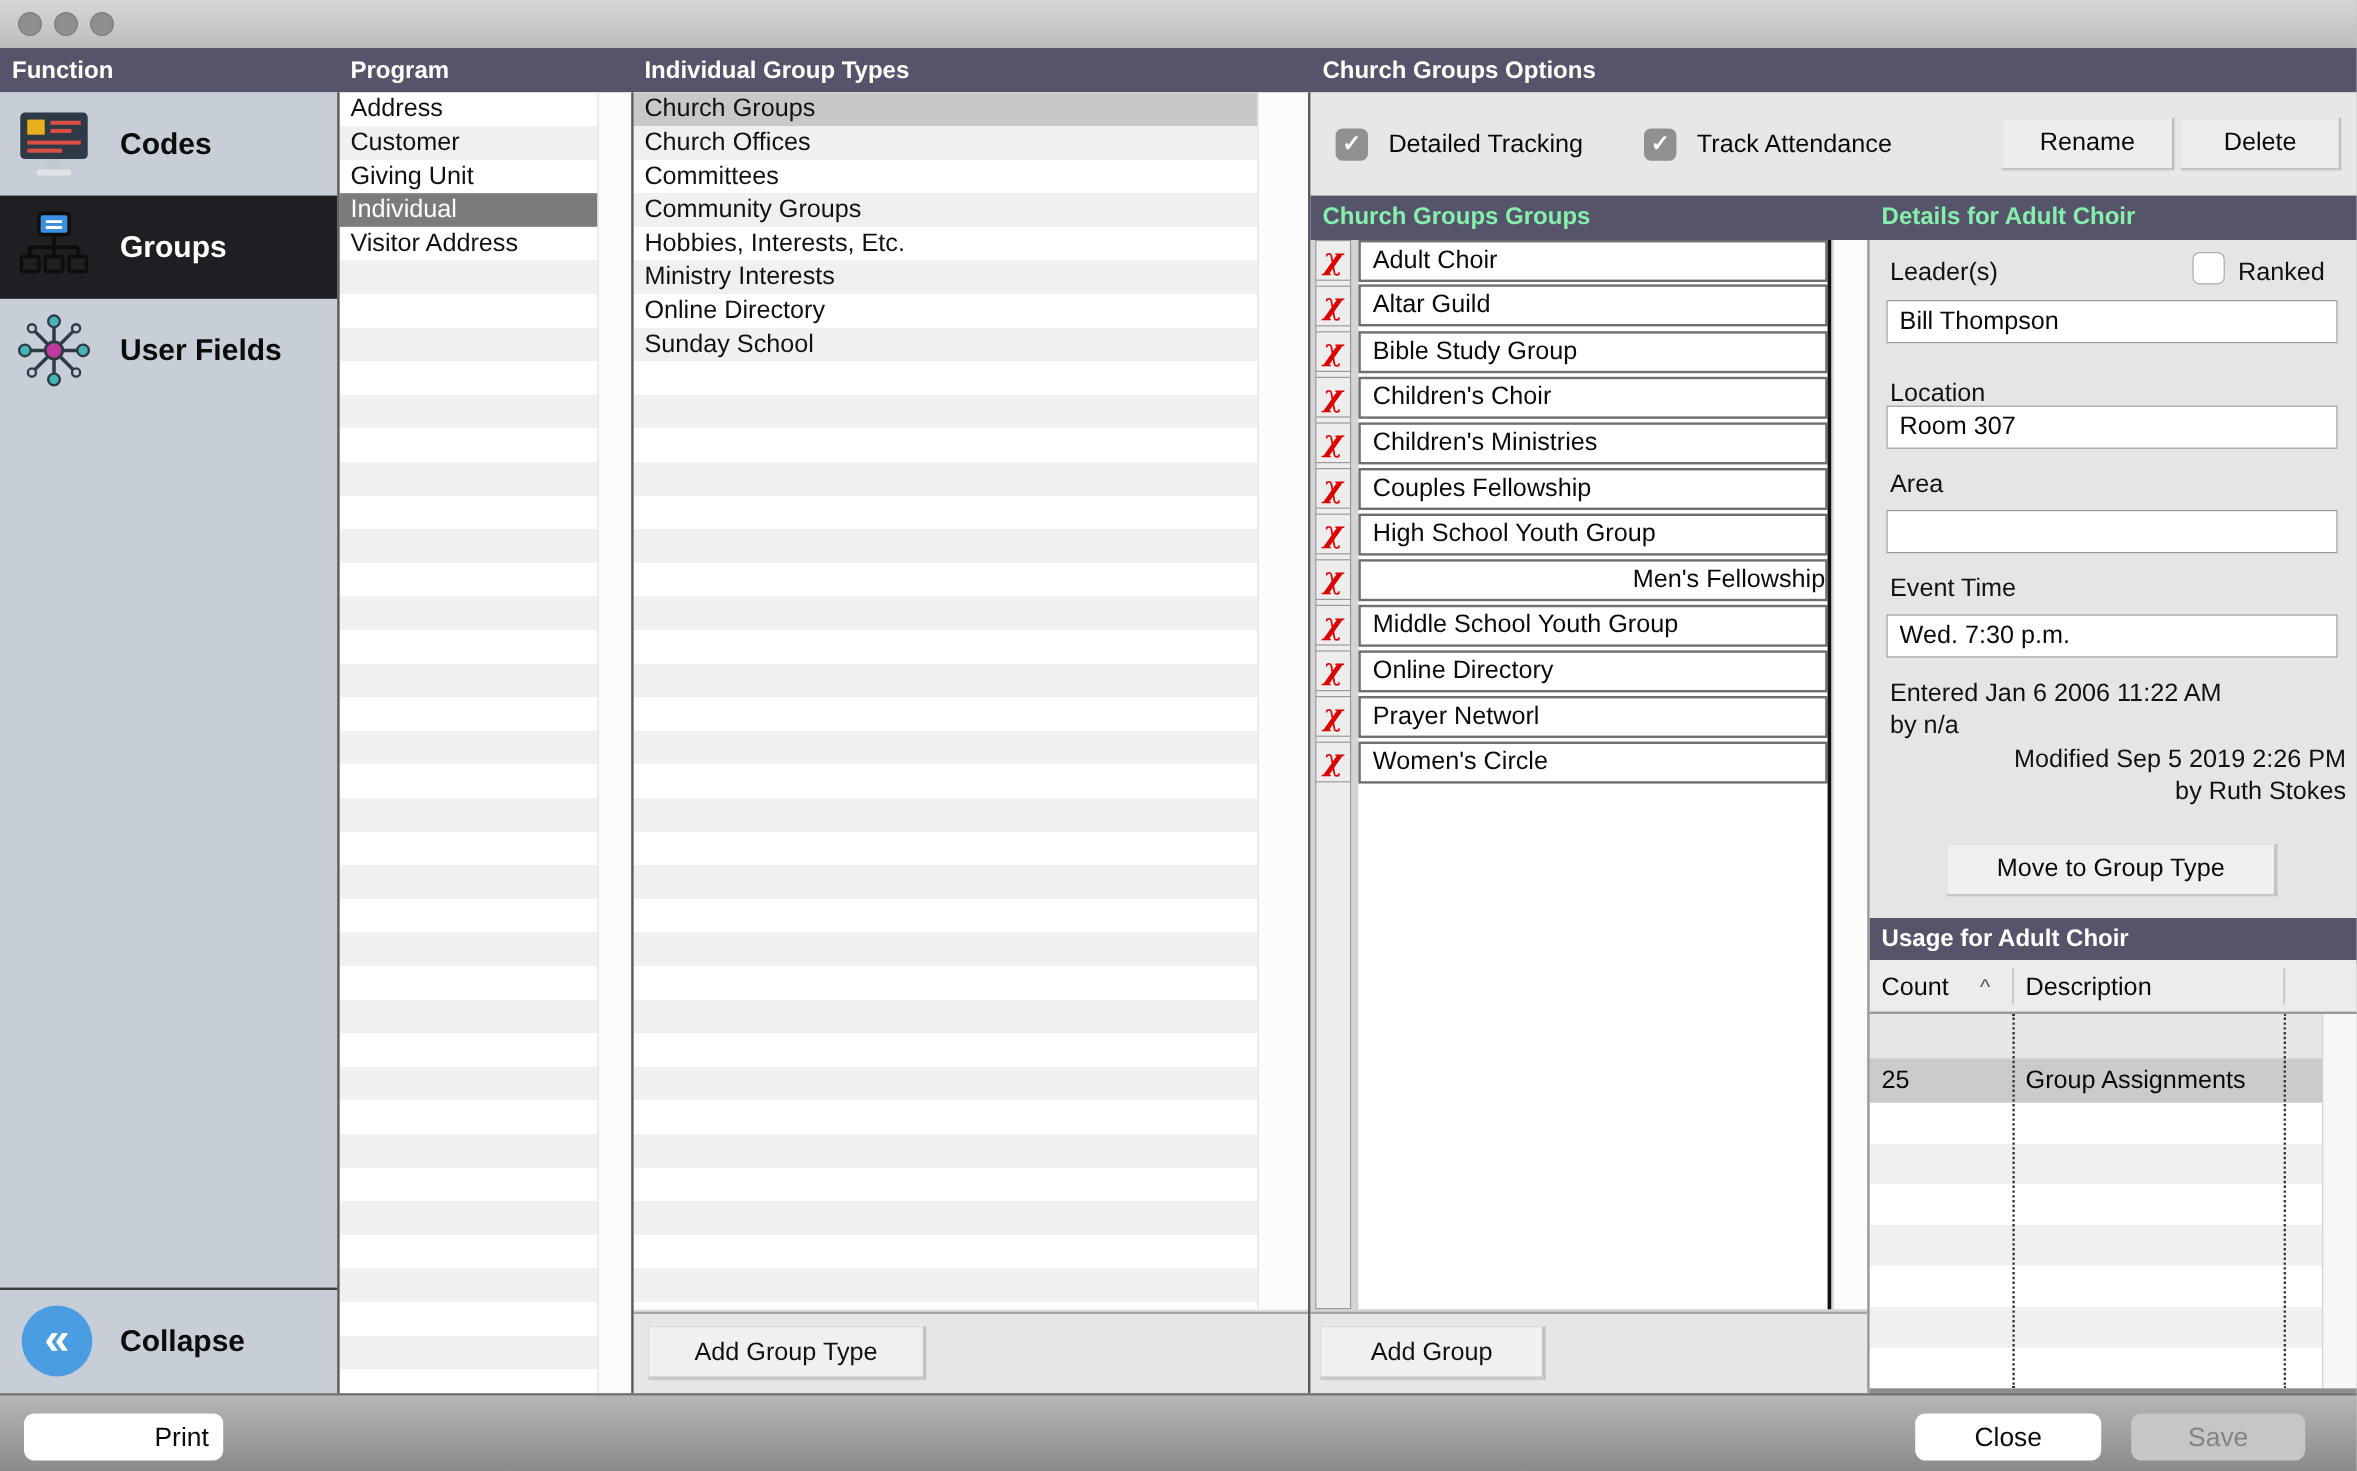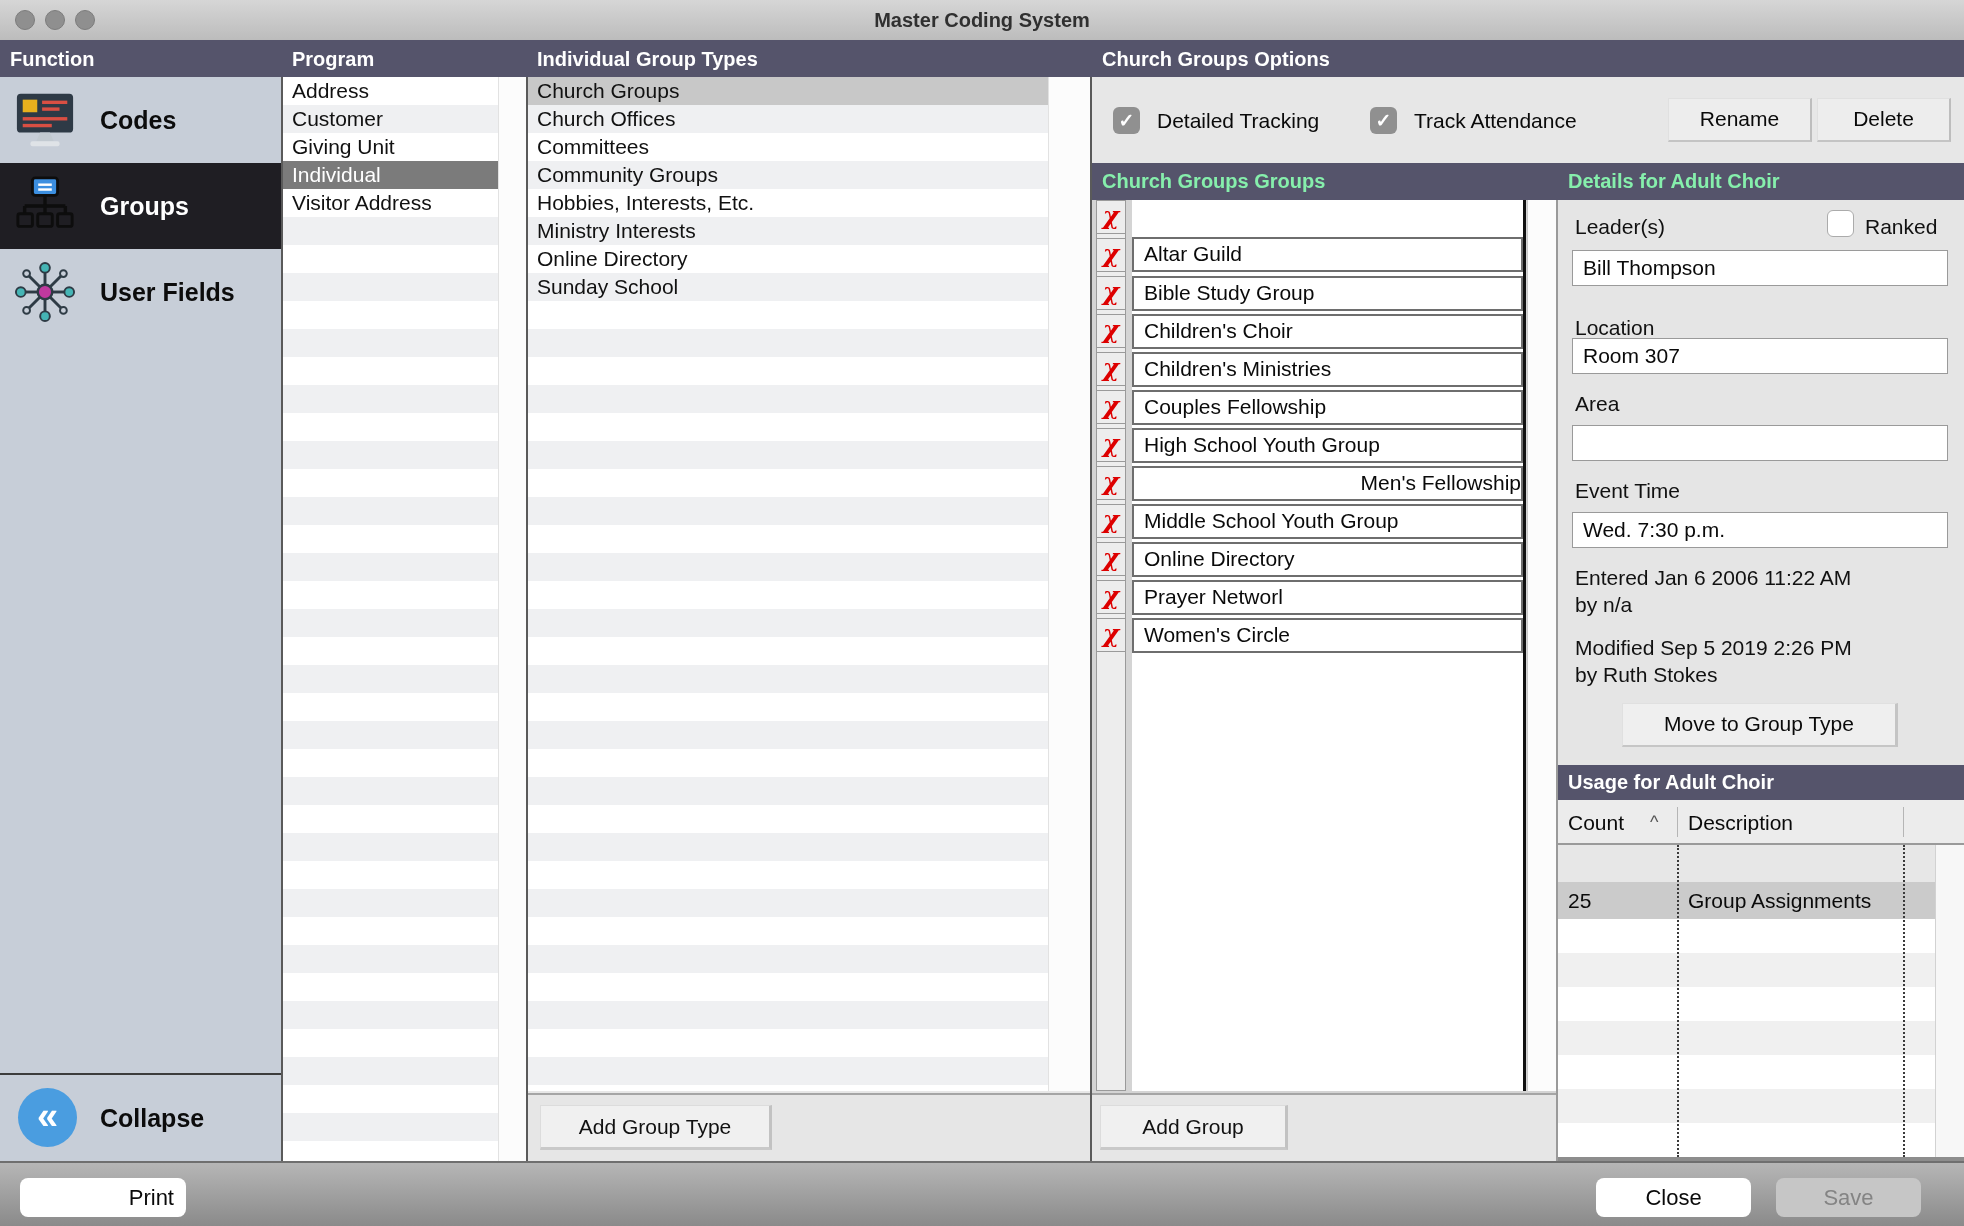--- a/index.html
+++ b/index.html
@@ -119,21 +119,20 @@
 </style>
 </head>
 <body>
 
 <div class="app">
 
   <div class="abs titlebar"></div>
   <div class="abs tl" style="left:15px;"></div>
   <div class="abs tl" style="left:45px;"></div>
   <div class="abs tl" style="left:75px;"></div>
-  <div class="abs wtitle">Master Coding System</div>
 
   <div class="abs band"></div>
   <div class="abs bandlab" style="left:10px;">Function</div>
   <div class="abs bandlab" style="left:292px;">Program</div>
   <div class="abs bandlab" style="left:537px;">Individual Group Types</div>
   <div class="abs bandlab" style="left:1102px;">Church Groups Options</div>
 
   <div class="abs sidebar"></div>
 
   <div class="abs sideitem" style="top:77px;">
@@ -241,20 +240,21 @@
   <div class="abs secband">
     <span class="bl" style="left:10px;">Church Groups Groups</span>
     <span class="bl" style="left:476px;">Details for Adult Choir</span>
   </div>
 
   <div class="abs grpanel">
     <div class="grwhite"></div>
     <div class="xstrip"></div>
 
     <div class="xcell" style="top:0px;">χ</div>
+    <div class="gcell" style="top:0px;">Adult Choir</div>
     <div class="xcell" style="top:38px;">χ</div>
     <div class="gcell" style="top:37px;">Altar Guild</div>
     <div class="xcell" style="top:76px;">χ</div>
     <div class="gcell" style="top:76px;">Bible Study Group</div>
     <div class="xcell" style="top:114px;">χ</div>
     <div class="gcell" style="top:114px;">Children's Choir</div>
     <div class="xcell" style="top:152px;">χ</div>
     <div class="gcell" style="top:152px;">Children's Ministries</div>
     <div class="xcell" style="top:190px;">χ</div>
     <div class="gcell" style="top:190px;">Couples Fellowship</div>
@@ -286,21 +286,21 @@
     <span class="dlab" style="top:103px;margin-top:12px;">Location</span>
     <input class="dinput" style="top: 138px;" value="Room 307">
     <span class="dlab" style="top:191px;">Area</span>
     <input class="dinput" style="top: 225px;" value="">
     <span class="dlab" style="top:278px;">Event Time</span>
     <input class="dinput" style="top: 312px;" value="Wed. 7:30 p.m.">
     <div class="dstatic" style="top:364px;">
       <div>Entered Jan 6 2006 11:22 AM</div>
         <div>by n/a</div>
     </div>
-    <div class="dstatic" style="top:434px;">
+    <div class="dstatic" style="top:419px;text-align:right;">
       <div>Modified Sep 5 2019 2:26 PM</div>
         <div>by Ruth Stokes</div>
     </div>
     <div class="movebtn">Move to Group Type</div>
   </div>
 
   <div class="abs usageband">
     <span class="bl">Usage for Adult Choir</span>
   </div>
   <div class="abs usagehead">

